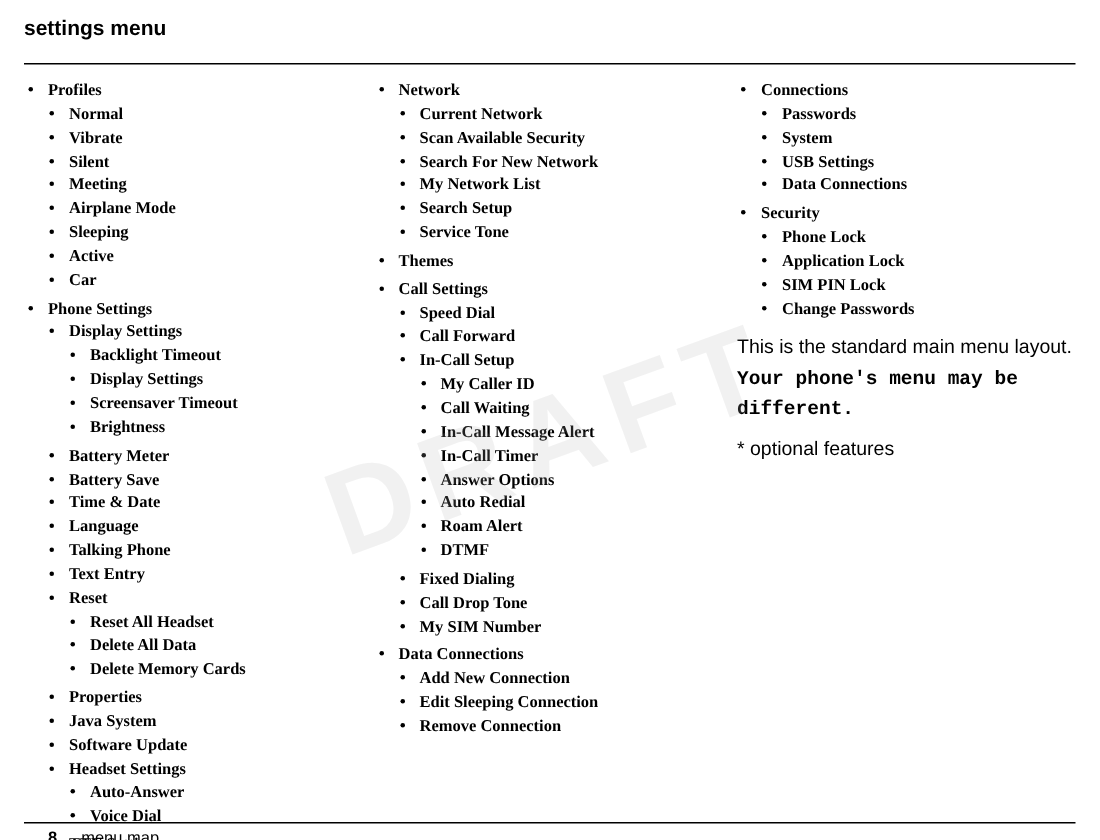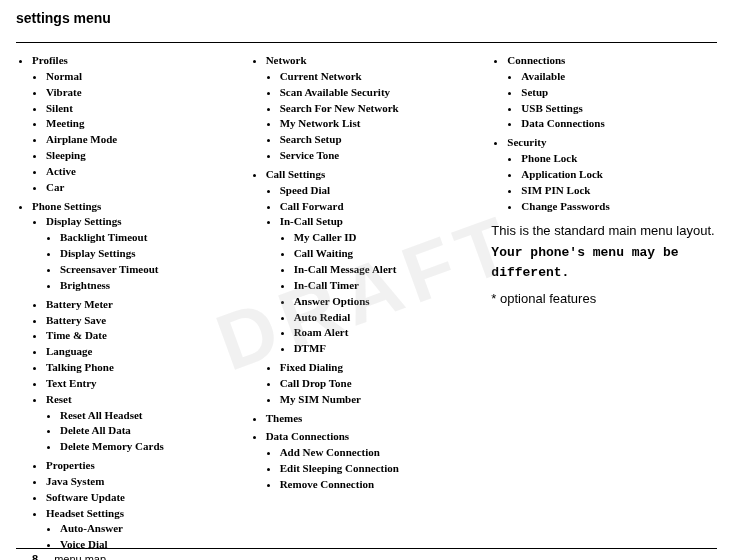--- a/index.html
+++ b/index.html
@@ -161,55 +161,55 @@
           <li class="top-item">Network<ul>
               <li>Current Network</li>
               <li>Scan Available Security</li>
               <li>Search For New Network</li>
               <li>My Network List</li>
               <li>Search Setup</li>
               <li>Service Tone</li>
             </ul></li>
         </ul>
         <ul>
+          <li class="top-item">Themes</li>
+        </ul>
+        <ul>
           <li class="top-item">Call Settings<ul>
               <li>Speed Dial</li>
               <li>Call Forward</li>
               <li>In-Call Setup<ul>
                   <li>My Caller ID</li>
                   <li>Call Waiting</li>
                   <li>In-Call Message Alert</li>
                   <li>In-Call Timer</li>
                   <li>Answer Options</li>
                   <li>Auto Redial</li>
                   <li>Roam Alert</li>
                   <li>DTMF</li>
                 </ul></li>
               <li>Fixed Dialing</li>
               <li>Call Drop Tone</li>
               <li>My SIM Number</li>
             </ul></li>
         </ul>
         <ul>
-          <li class="top-item">Themes</li>
-        </ul>
-        <ul>
           <li class="top-item">Data Connections<ul>
               <li>Add New Connection</li>
               <li>Edit Sleeping Connection</li>
               <li>Remove Connection</li>
             </ul></li>
         </ul>
       </div>
 
     <div class="col tip-area">
     <ul>
           <li class="top-item">Connections<ul>
-              <li>Available</li>
-              <li>Setup</li>
+              <li>Passwords</li>
+              <li>System</li>
               <li>USB Settings</li>
               <li>Data Connections</li>
             </ul></li>
         </ul>
         <ul>
           <li class="top-item">Security<ul>
               <li>Phone Lock</li>
               <li>Application Lock</li>
               <li>SIM PIN Lock</li>
               <li>Change Passwords</li>

